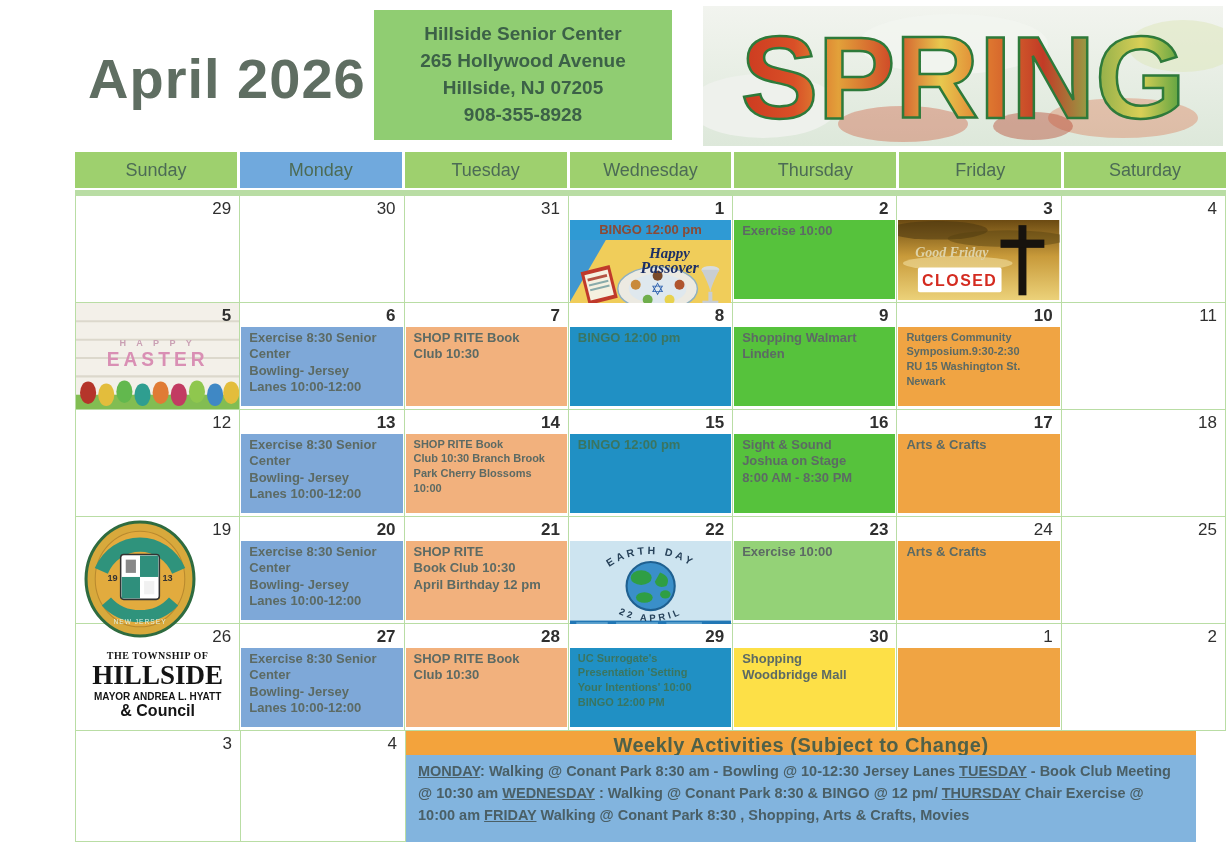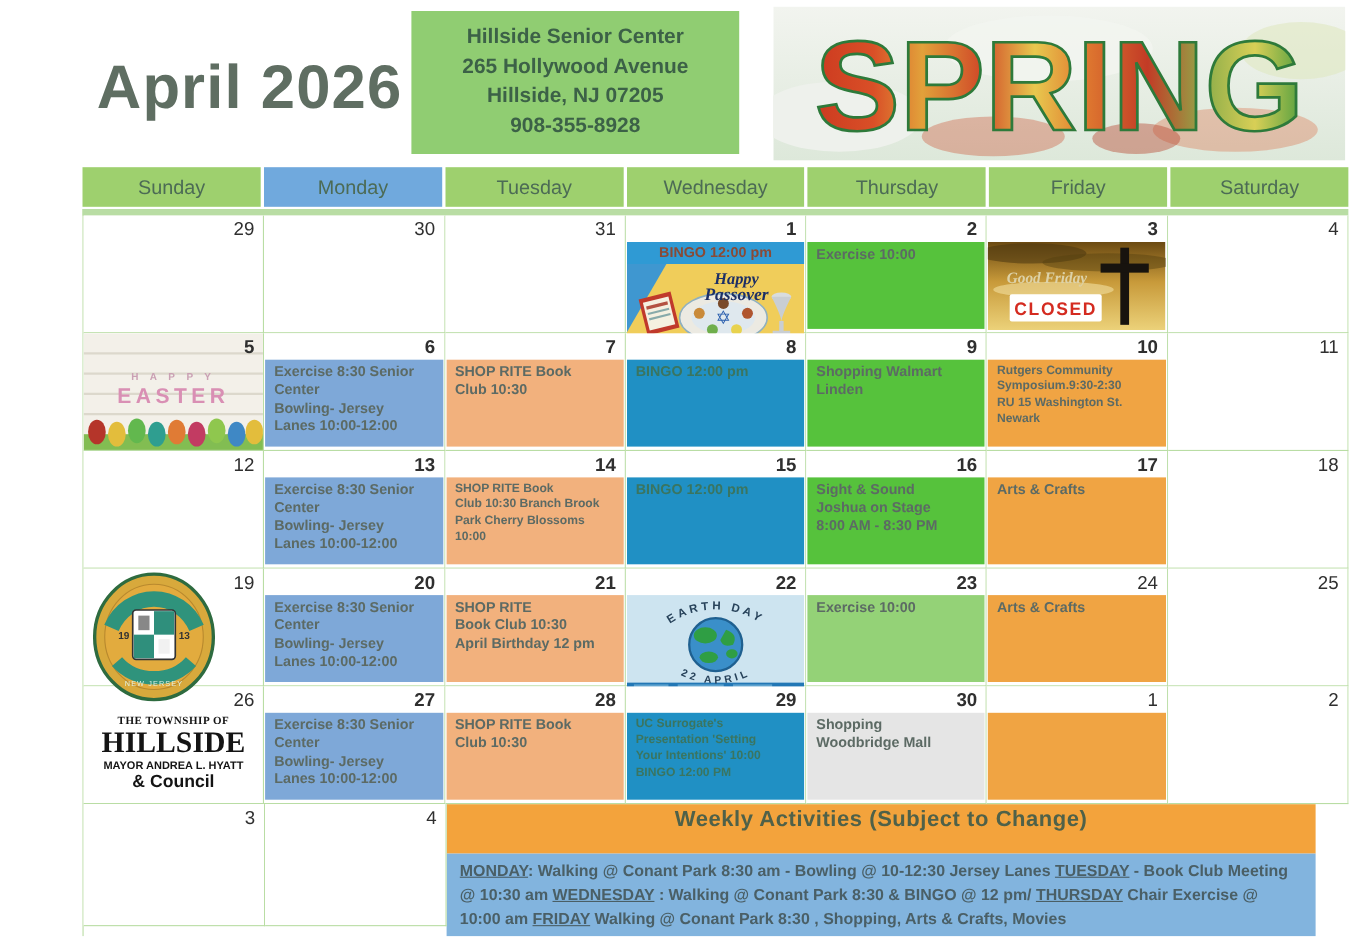--- a/index.html
+++ b/index.html
@@ -43,21 +43,21 @@
   .township{flex:1;display:flex;flex-direction:column;justify-content:flex-start;
             text-align:center;color:#141414;margin-top:2px;}
   .township .t1{font-family:"Liberation Serif",serif;font-weight:bold;font-size:10px;letter-spacing:.5px;}
   .township .t2{font-family:"Liberation Serif",serif;font-weight:bold;font-size:27px;line-height:1.05;}
   .township .t3{font-weight:bold;font-size:10px;margin-top:2px;}
   .township .t4{font-weight:bold;font-size:16px;}
 
   
   .wk-cell{flex:5 5 0;display:flex;flex-direction:column;}
   .wk-wrap{margin-right:30px;display:flex;flex-direction:column;height:100%;}
-  .wk-banner{background:#f3a33c;height:45px;text-align:center;font-weight:bold;font-size:20px;
+  .wk-banner{background:#f3a33c;height:24px;text-align:center;font-weight:bold;font-size:20px;
              color:#4f6149;line-height:28px;letter-spacing:.5px;}
   .wk-body{background:#82b4de;flex:1;padding:6px 12px 4px 12px;font-weight:bold;
            font-size:14.5px;color:#4a5f66;line-height:1.5;}
   .day-u{text-decoration:underline;}
 
   text{font-family:"Liberation Sans",sans-serif;}
   .serif-it{font-family:"Liberation Serif",serif;font-style:italic;font-weight:bold;}
 </style>
 </head>
 <body>
@@ -381,21 +381,21 @@
         </div>
         <div class="cell" style="border-color: rgb(185, 221, 164);">
           <div class="num b">29</div>
           <div class="evt small tealtxt" style="background: rgb(32, 144, 196);">UC Surrogate's
 Presentation 'Setting
 Your Intentions' 10:00
 BINGO 12:00 PM</div>
         </div>
         <div class="cell" style="border-color: rgb(185, 221, 164);">
           <div class="num b">30</div>
-          <div class="evt" style="background: #e5e5e5; color: rgb(92, 106, 100);">Shopping
+          <div class="evt" style="background: #fde047; color: rgb(92, 106, 100);">Shopping
 Woodbridge Mall</div>
         </div>
         <div class="cell" style="border-color: rgb(185, 221, 164);">
           <div class="num">1</div>
           <div class="evt" style="background: rgb(240, 164, 67); color: rgb(92, 106, 100);"></div>
         </div>
         <div class="cell" style="border-color: rgb(185, 221, 164);">
           <div class="num">2</div>
         </div>
       </div>

